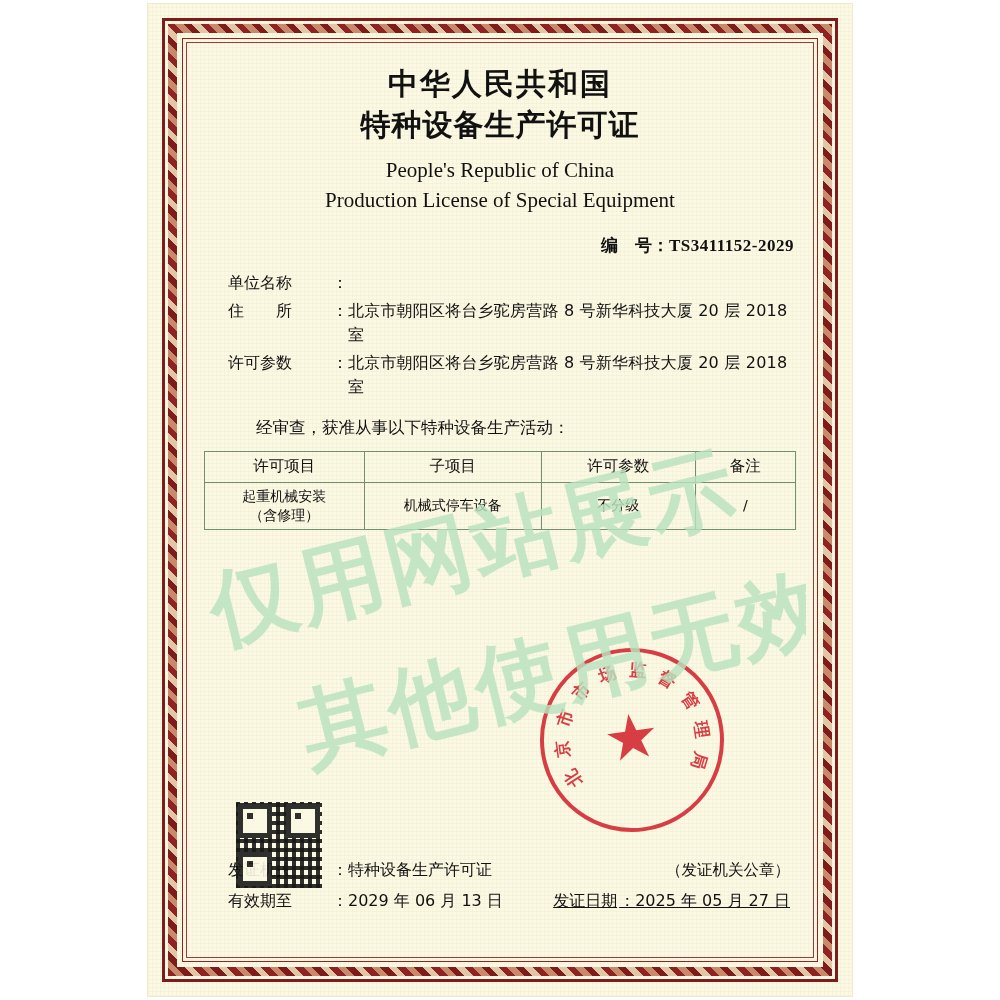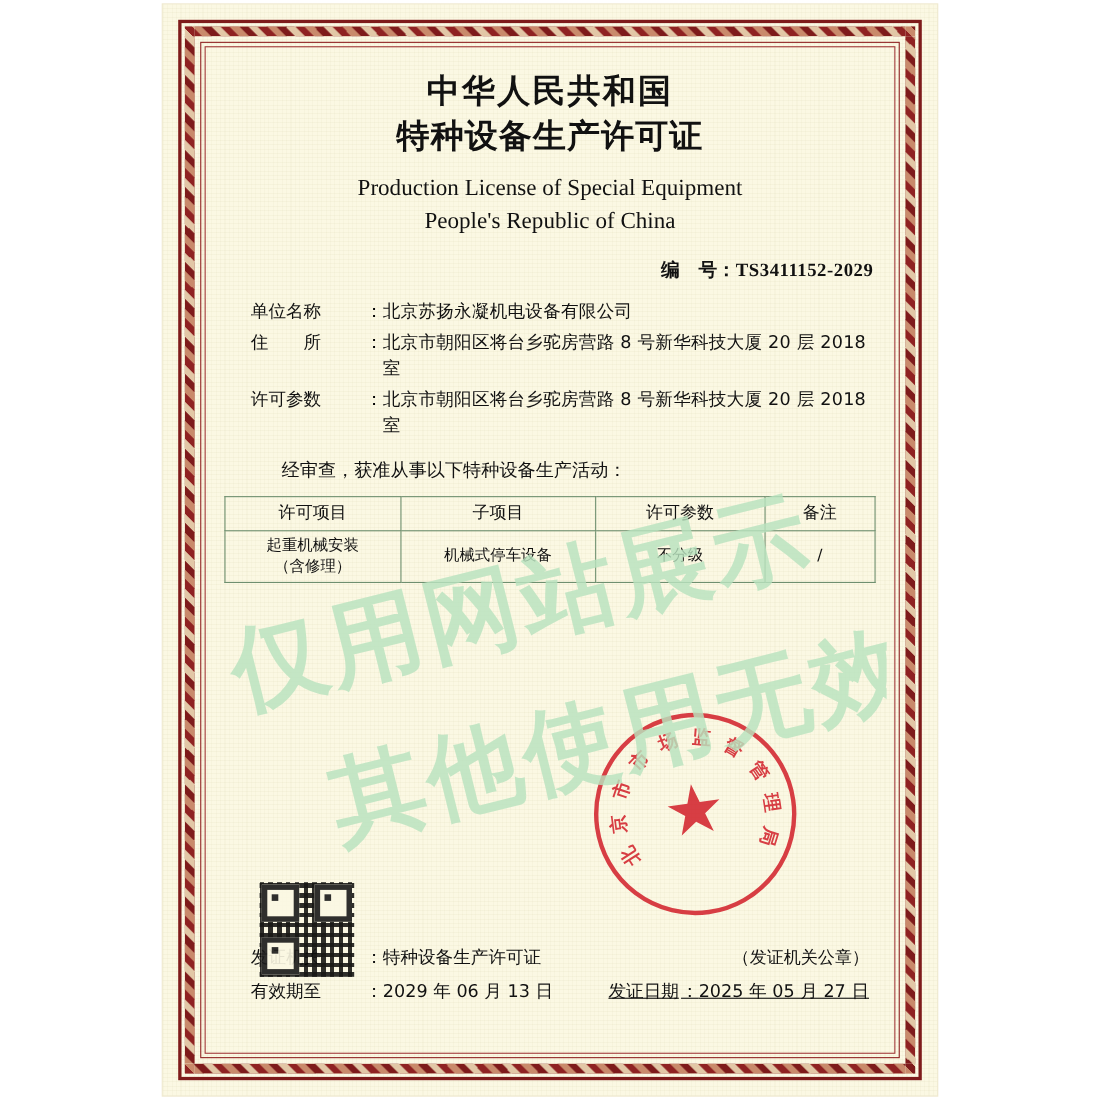--- a/index.html
+++ b/index.html
@@ -308,33 +308,32 @@
     <div class="frame-inner2"></div>
 
     <div class="content">
 
       <div class="title-cn">
         <div class="line1">中华人民共和国</div>
         <div class="line2">特种设备生产许可证</div>
       </div>
 
       <div class="title-en">
+        <div>People's Republic of China</div>
         <div>Production License of Special Equipment</div>
-        <div>People's Republic of China</div>
       </div>
 
       <div class="serial-row">
         <span class="label">编　号：</span><span class="value">TS3411152-2029</span>
       </div>
 
       <div class="fields">
         <div class="field">
           <div class="f-label">单位名称</div>
           <div class="f-colon">：</div>
-          <div class="f-value">北京苏扬永凝机电设备有限公司</div>
         </div>
         <div class="field">
           <div class="f-label">住　　所</div>
           <div class="f-colon">：</div>
           <div class="f-value">北京市朝阳区将台乡驼房营路 8 号新华科技大厦 20 层 2018 室</div>
         </div>
         <div class="field">
           <div class="f-label">许可参数</div>
           <div class="f-colon">：</div>
           <div class="f-value">北京市朝阳区将台乡驼房营路 8 号新华科技大厦 20 层 2018 室</div>

